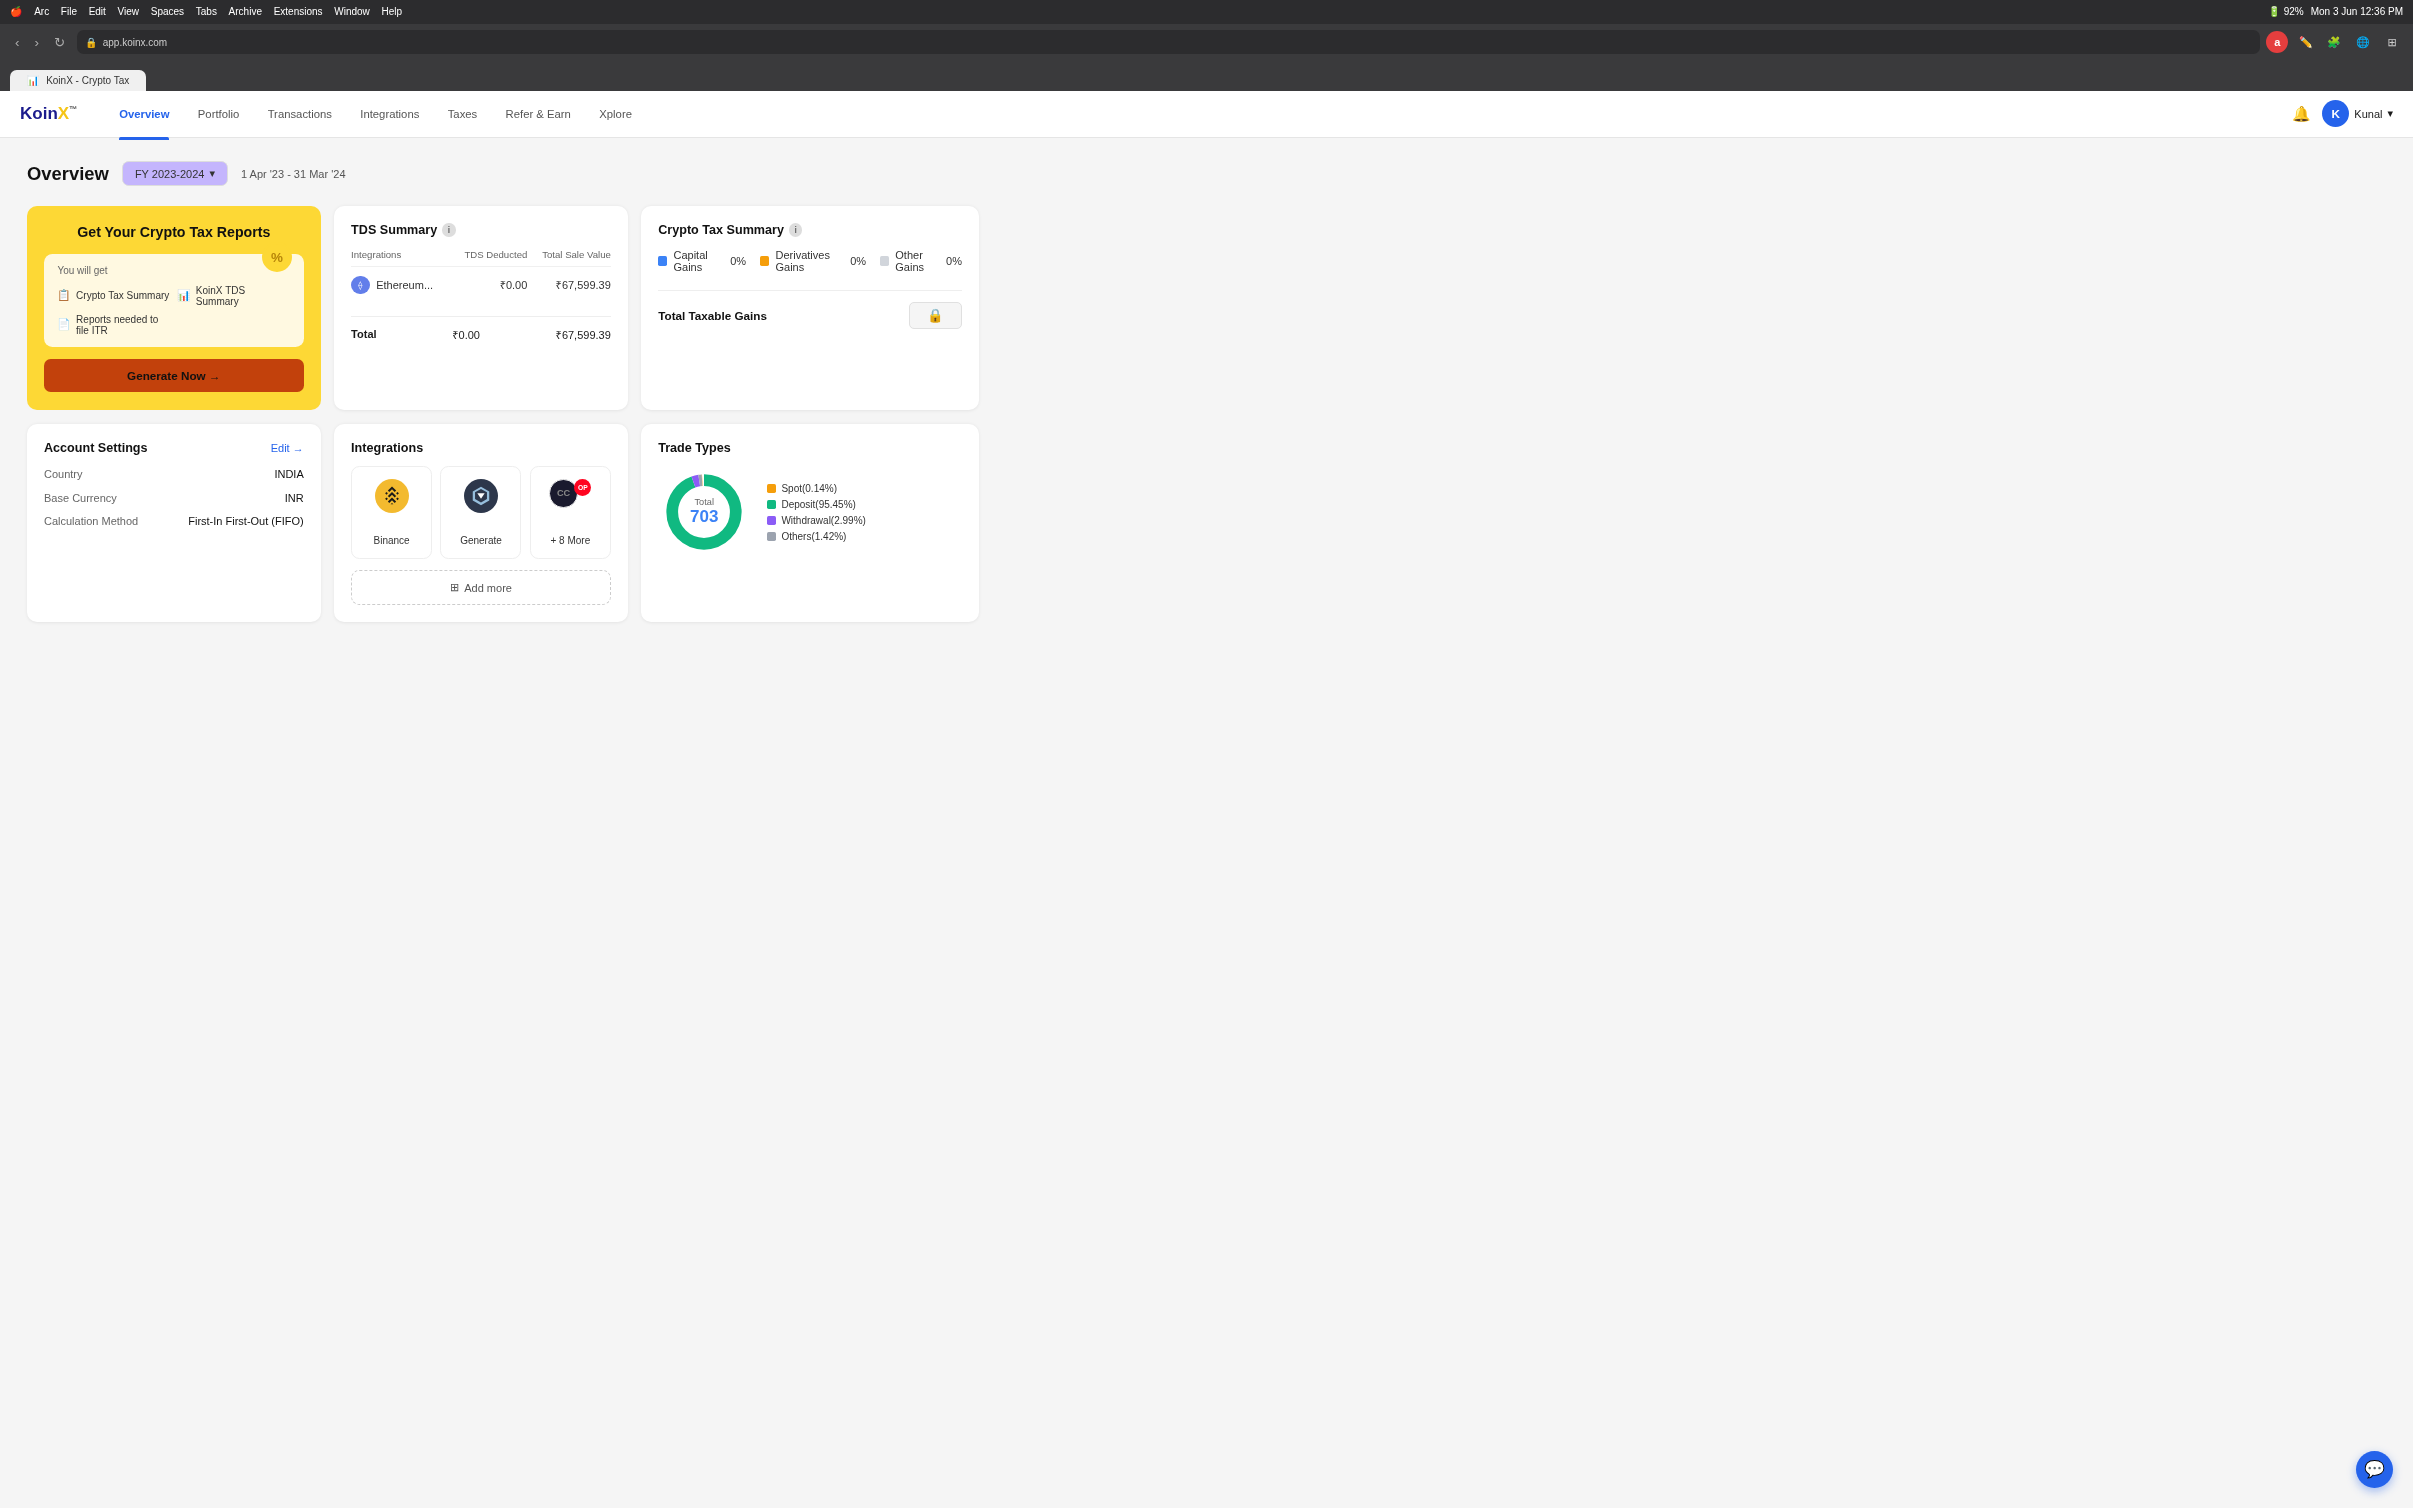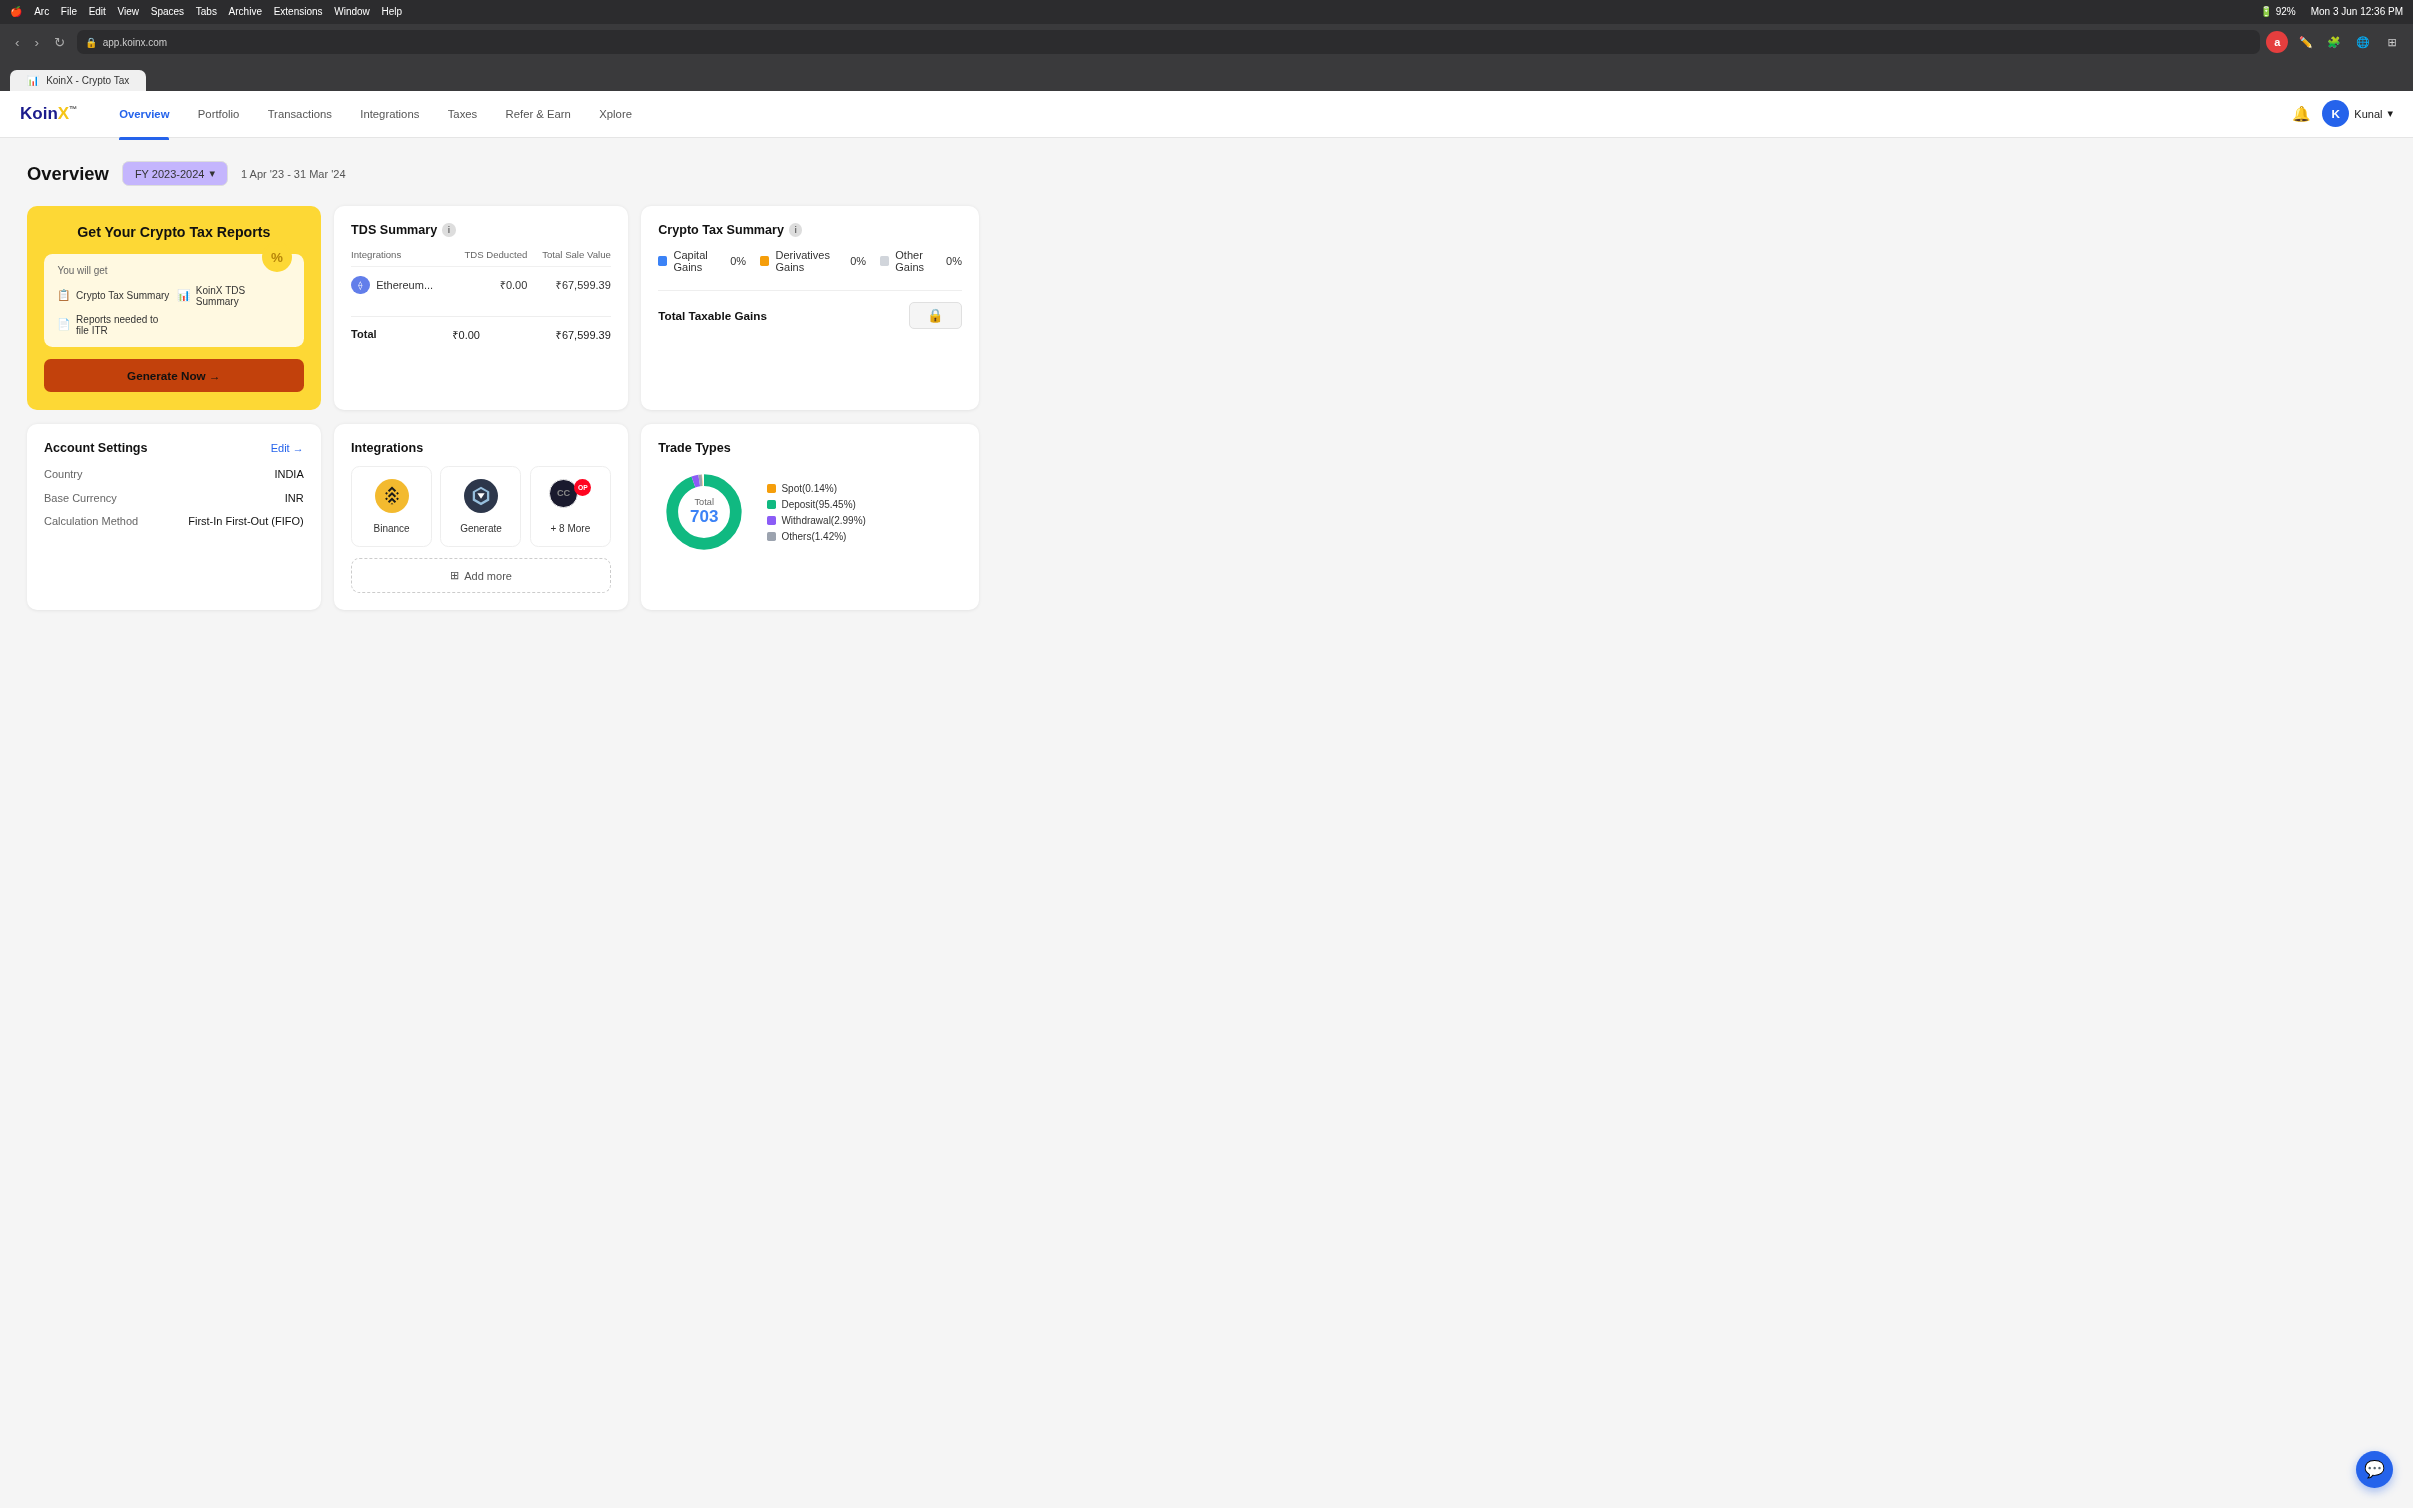--- a/index.html
+++ b/index.html
@@ -16,21 +16,21 @@
       background: #2c2c2e;
       color: #fff;
       height: 23.5px;
       display: flex;
       align-items: center;
       justify-content: space-between;
       padding: 0 10px;
       font-size: 10px;
     }
     .mac-bar-left { display: flex; gap: 11.7px; align-items: center; }
-    .mac-bar-right { display: flex; gap: 15px; align-items: center; }
+    .mac-bar-right { display: flex; gap: 7px; align-items: center; }
 
     
     .browser-chrome {
       background: #3a3a3c;
       padding: 0;
     }
     .browser-toolbar {
       background: #3a3a3c;
       height: 37px;
       display: flex;
@@ -422,21 +422,21 @@
       margin-bottom: 11.7px;
     }
     .integration-card {
       flex: 1;
       border: 0.8px solid #eee;
       border-radius: 8.4px;
       padding: 11.7px 6.7px;
       display: flex;
       flex-direction: column;
       align-items: center;
-      gap: 10px;
+      gap: 22px;
       font-size: 10px;
       color: #333;
       cursor: pointer;
     }
     .integration-logo {
       width: 34px; height: 34px;
       border-radius: 50%;
       display: flex;
       align-items: center;
       justify-content: center;

